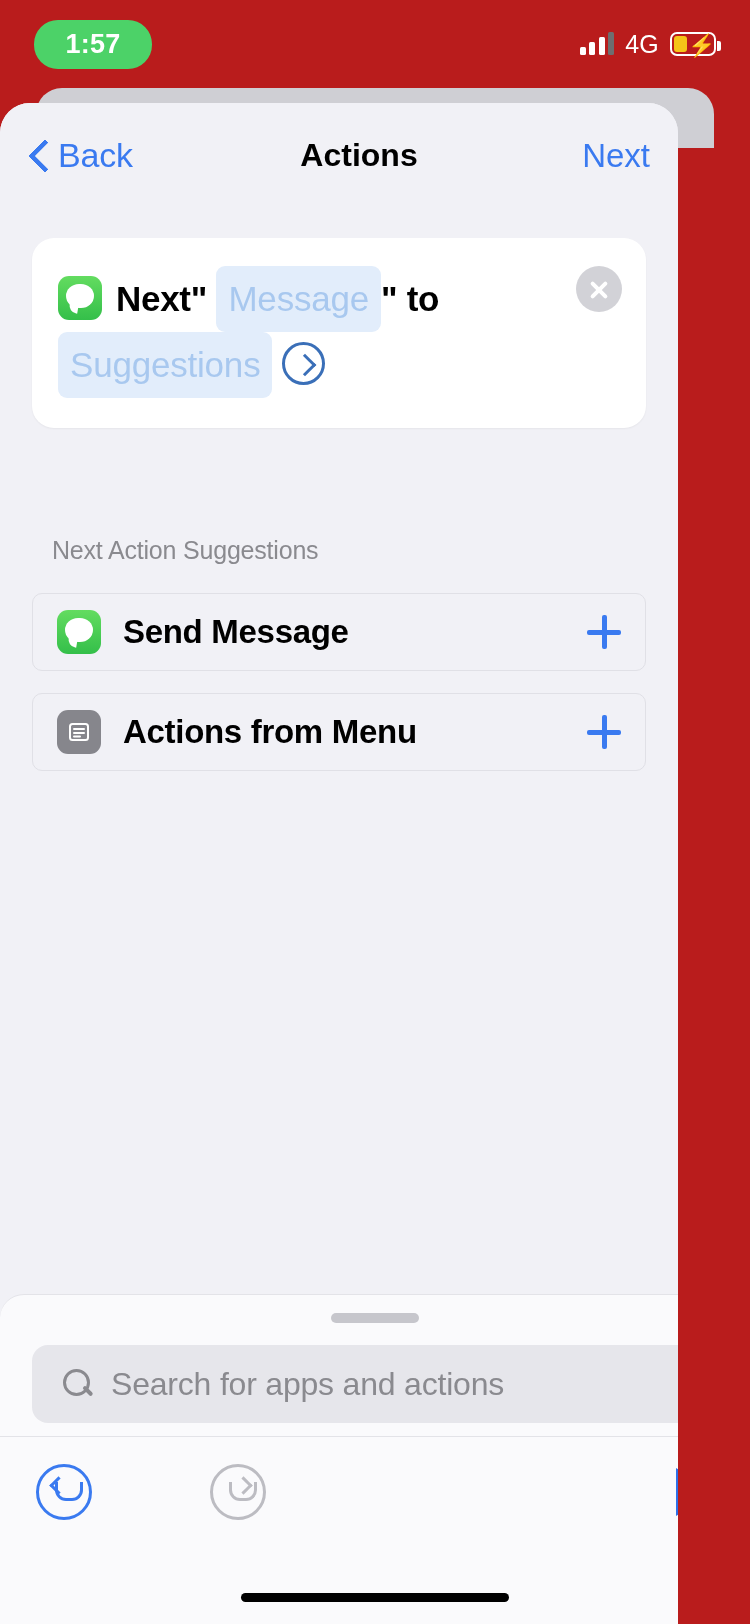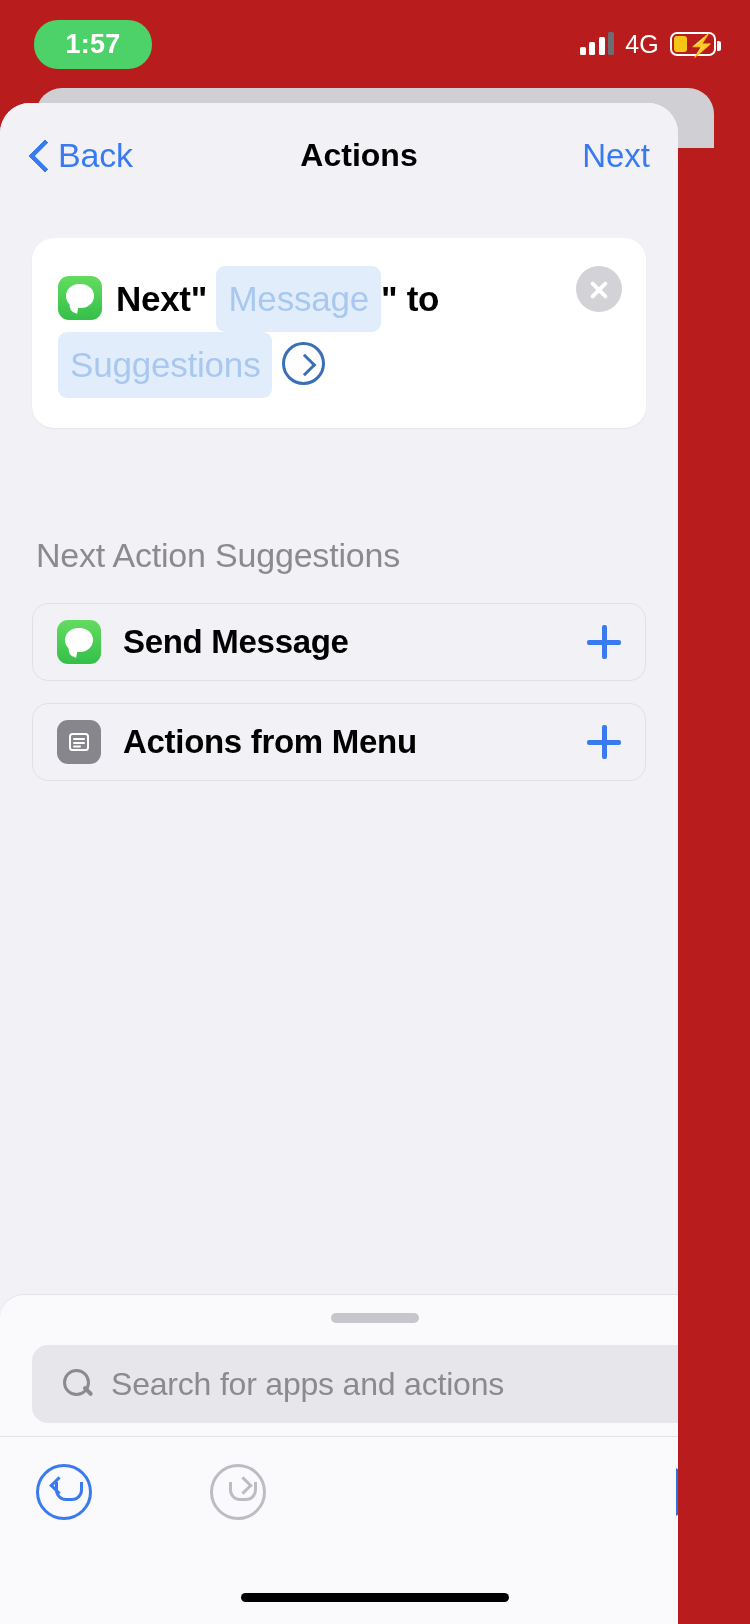--- a/index.html
+++ b/index.html
@@ -114,26 +114,26 @@
   }
   .close-btn::before, .close-btn::after {
     content:""; position:absolute; left:12px; top:21.5px; width:22px; height:4px;
     background:#fff; border-radius:2px;
   }
   .close-btn::before { transform:rotate(45deg); }
   .close-btn::after  { transform:rotate(-45deg); }
 
   
   .section-title {
-    margin:108px 0 0 36px; font-size:34px; color:#8a8a8f;
+    margin:108px 0 0 52px; font-size:25px; color:#8a8a8f;
     font-weight:400; letter-spacing:-.2px;
   }
   .suggestions { margin:28px 32px 0 32px; display:flex; flex-direction:column; gap:22px; }
   .sugg-row {
-    height:78px; border:1.6px solid #e0e0e6; border-radius:16px;
+    height:78px; border:1.6px solid #e0e0e6; border-radius:10px;
     display:flex; align-items:center; padding:8px 24px; cursor:pointer;
     background:transparent;
   }
   .sugg-icon { width:44px; height:44px; border-radius:11px; position:relative;
                flex:0 0 auto; margin-right:22px; }
   .sugg-icon.green { background:linear-gradient(180deg,#63DC60,#34BF4A); }
   .sugg-icon.green::before {
     content:""; position:absolute; left:8px; top:8px; width:28px; height:24px;
     background:#fff; border-radius:13px/12px;
   }

